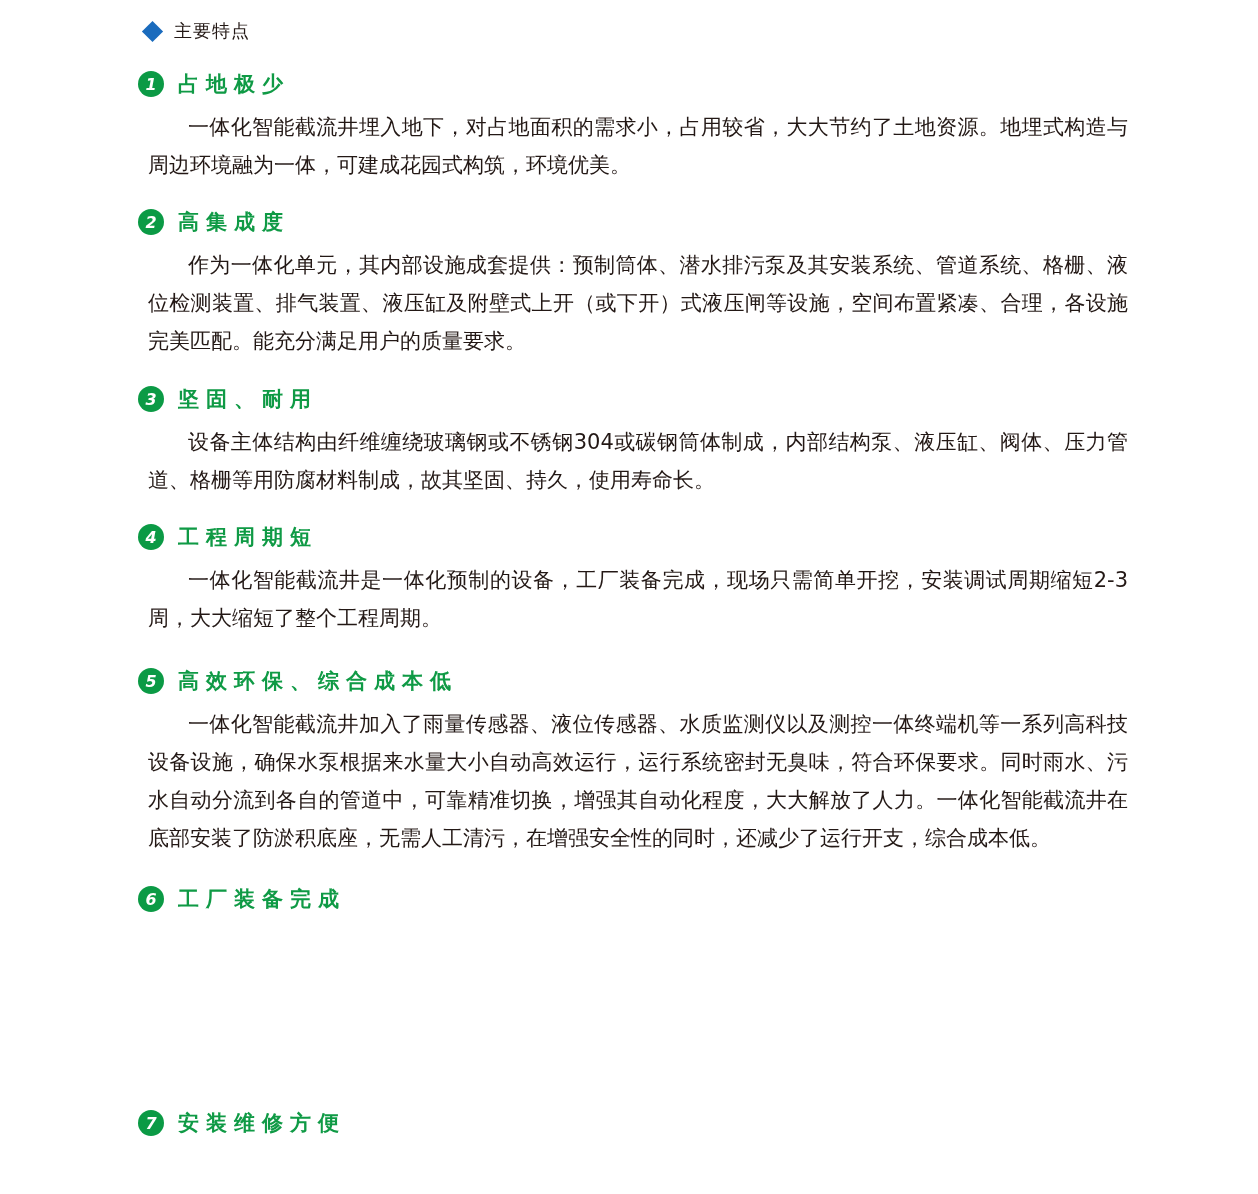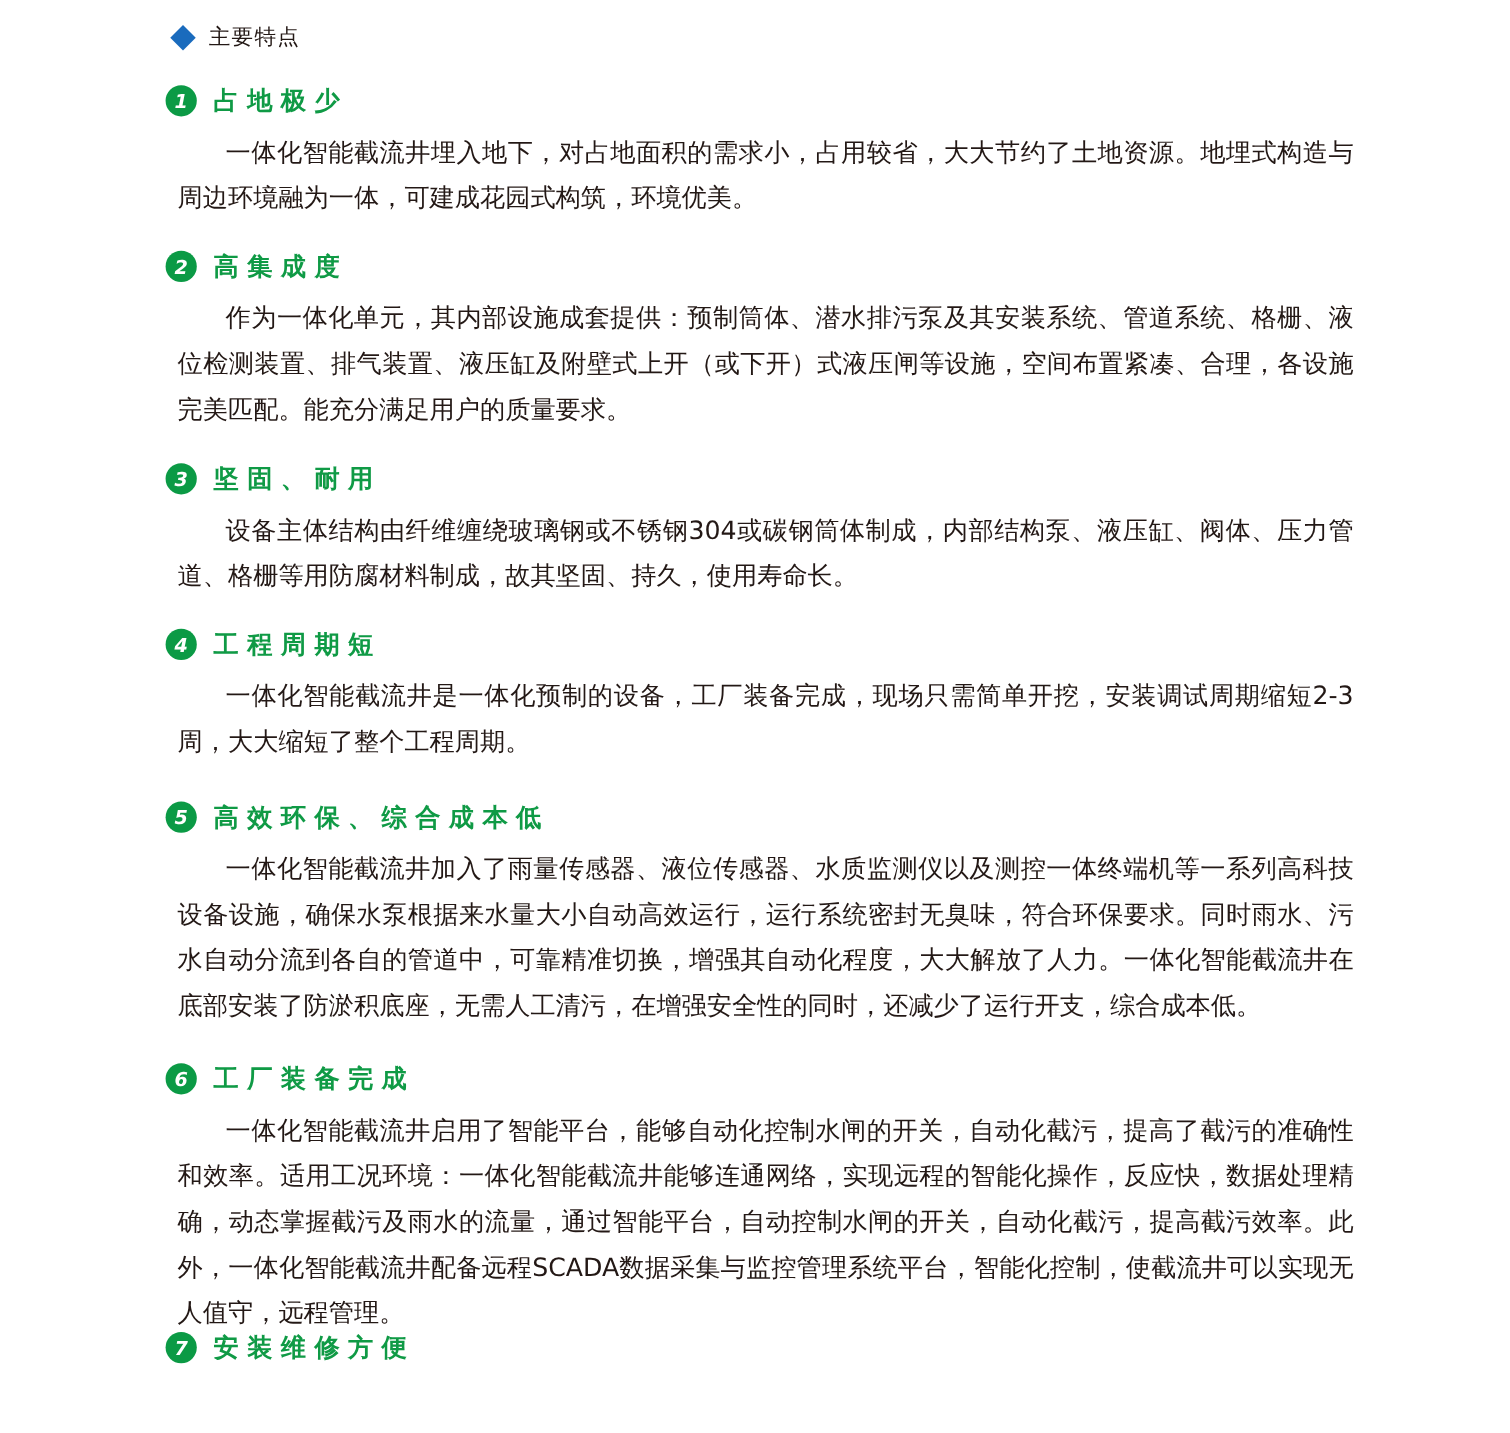--- a/index.html
+++ b/index.html
@@ -63,21 +63,20 @@
     <span class="sec-title">高效环保、综合成本低</span>
   </div>
   <div class="sec-body">一体化智能截流井加入了雨量传感器、液位传感器、水质监测仪以及测控一体终端机等一系列高科技设备设施，确保水泵根据来水量大小自动高效运行，运行系统密封无臭味，符合环保要求。同时雨水、污水自动分流到各自的管道中，可靠精准切换，增强其自动化程度，大大解放了人力。一体化智能截流井在底部安装了防淤积底座，无需人工清污，在增强安全性的同时，还减少了运行开支，综合成本低。</div>
 </div>
 
 <div class="section" style="top:883px;">
   <div class="sec-head">
     <span class="num-circle">6</span>
     <span class="sec-title">工厂装备完成</span>
   </div>
-  <div class="sec-body">一体化智能截流井启用了智能平台，能够自动化控制水闸的开关，自动化截污，提高了截污的准确性和效率。适用工况环境：一体化智能截流井能够连通网络，实现远程的智能化操作，反应快，数据处理精确，动态掌握截污及雨水的流量，通过智能平台，自动控制水闸的开关，自动化截污，提高截污效率。此外，一体化智能截流井配备远程SCADA数据采集与监控管理系统平台，智能化控制，使截流井可以实现无人值守，远程管理。</div>
 </div>
 
 <div class="section" style="top:1107px;">
   <div class="sec-head">
     <span class="num-circle">7</span>
     <span class="sec-title">安装维修方便</span>
   </div>
 </div>
 
 </body></html>

